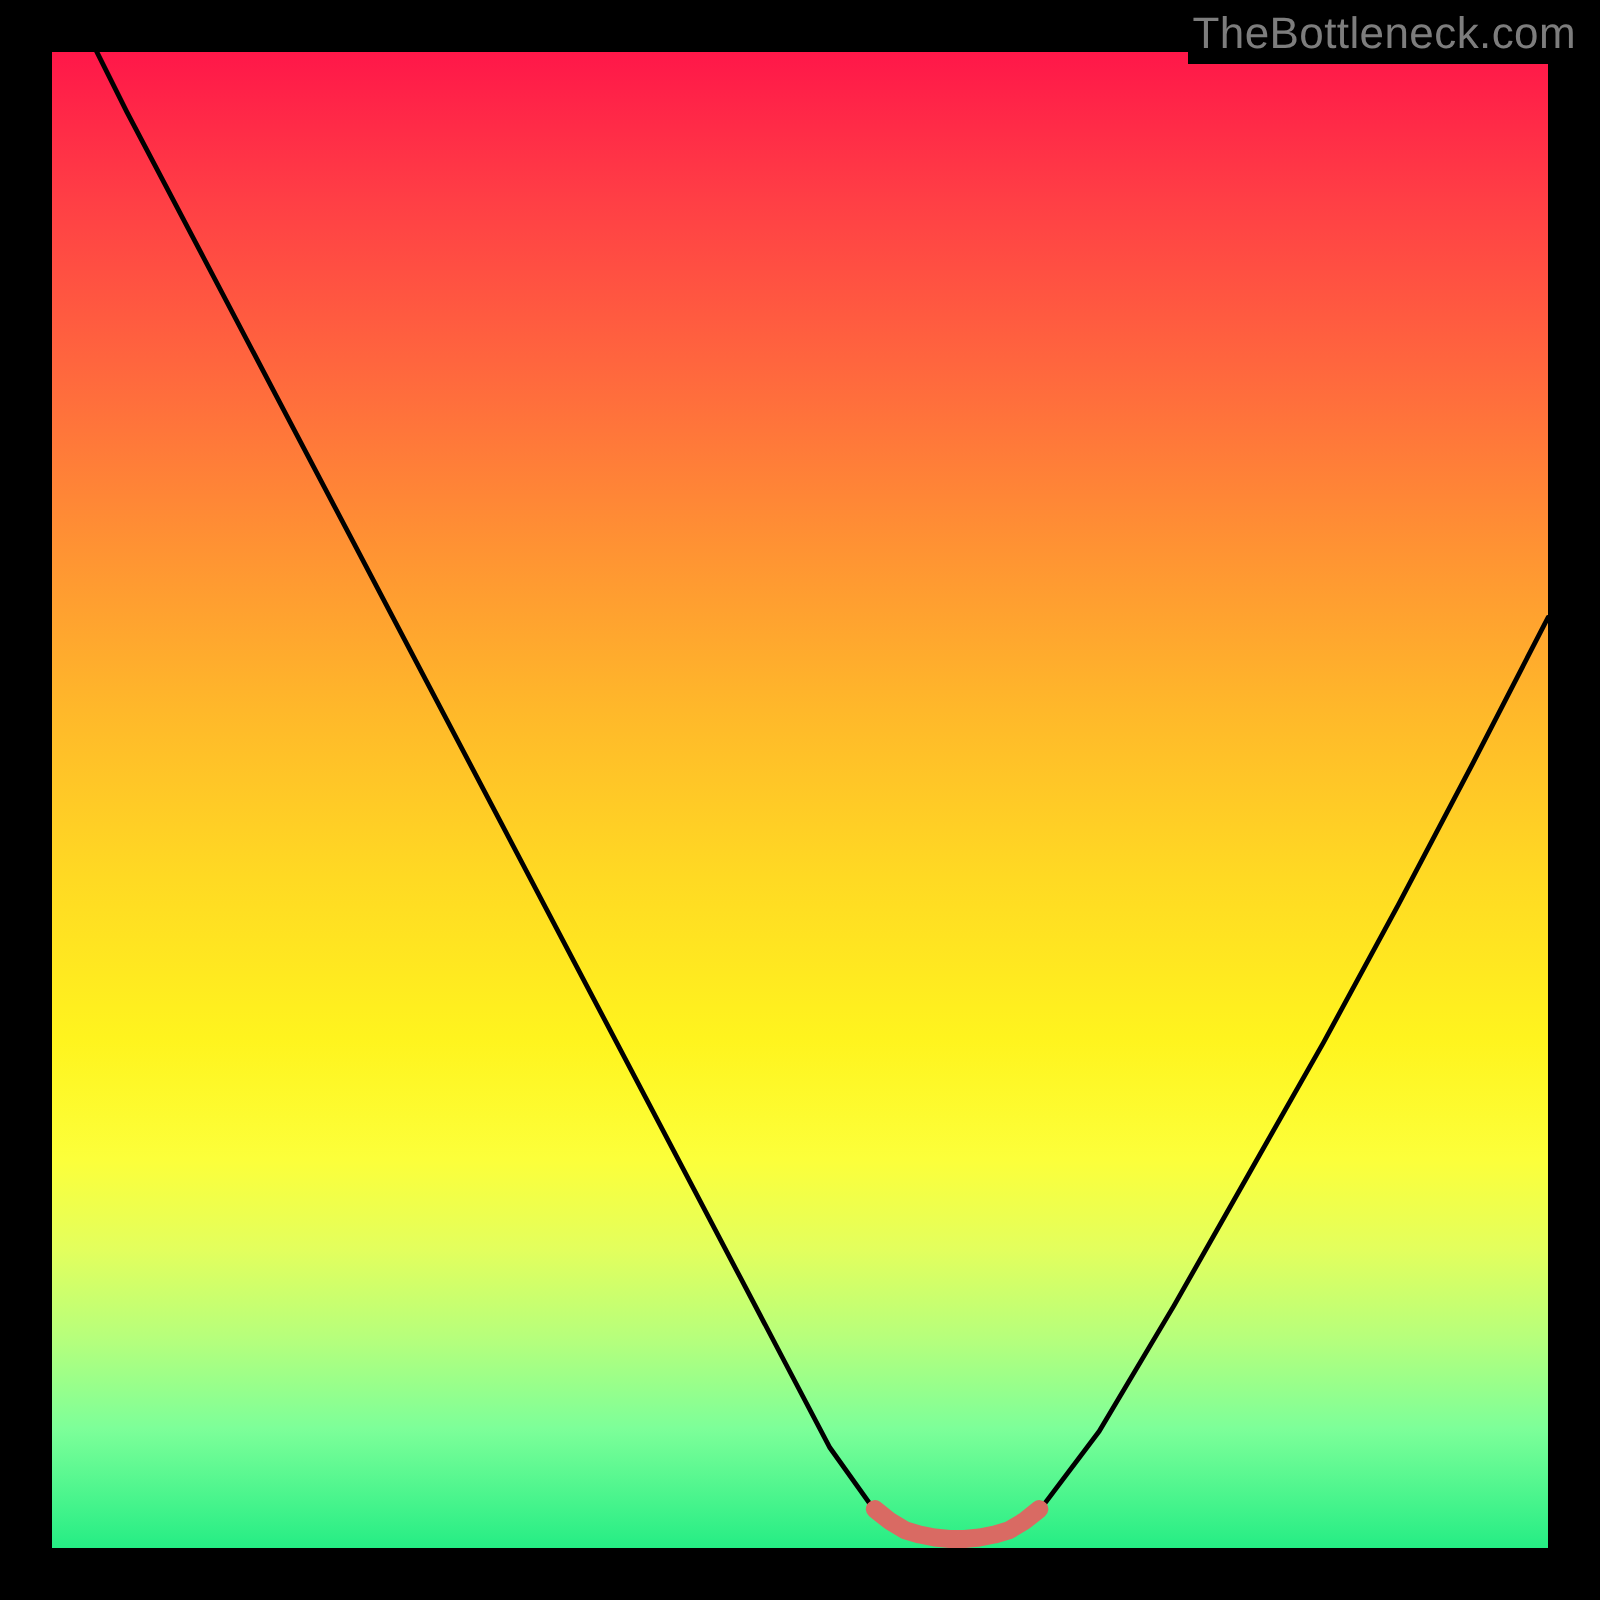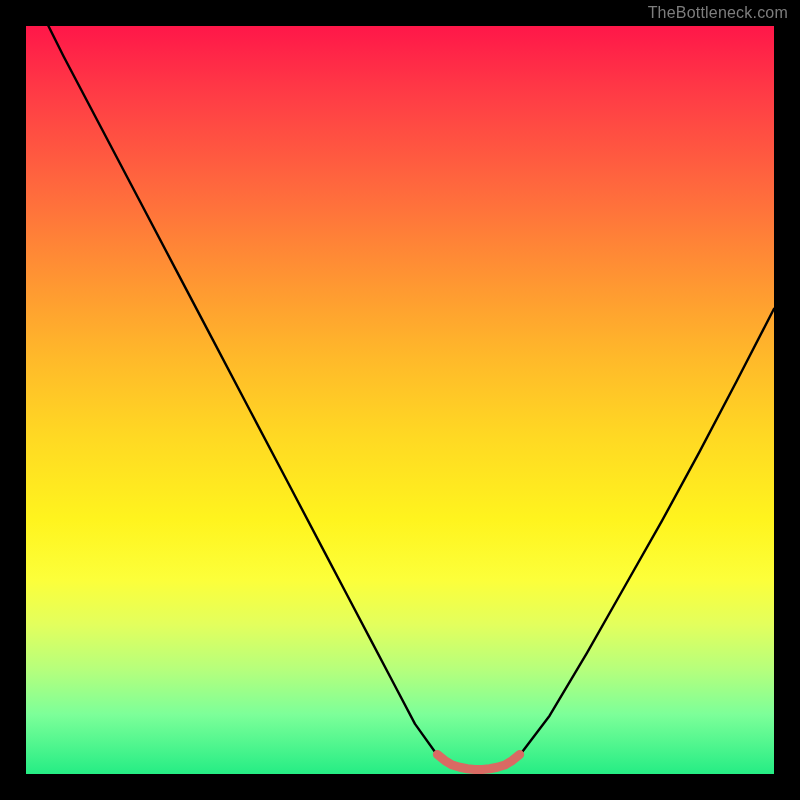--- a/index.html
+++ b/index.html
@@ -43,21 +43,21 @@
     left: 0;
     top: 0;
     width: 748px;
     height: 748px;
   }
   .watermark {
     position: absolute;
     top: 4px;
     right: 10px;
     font-family: Arial, Helvetica, sans-serif;
-    font-size: 16px;
+    font-size: 22px;
     letter-spacing: 0.2px;
     color: #7d7d7d;
     background: #000000;
     padding: 0 2px 2px 2px;
   }
 </style>
 </head>
 <body>
 
 <div class="chart-wrap">

